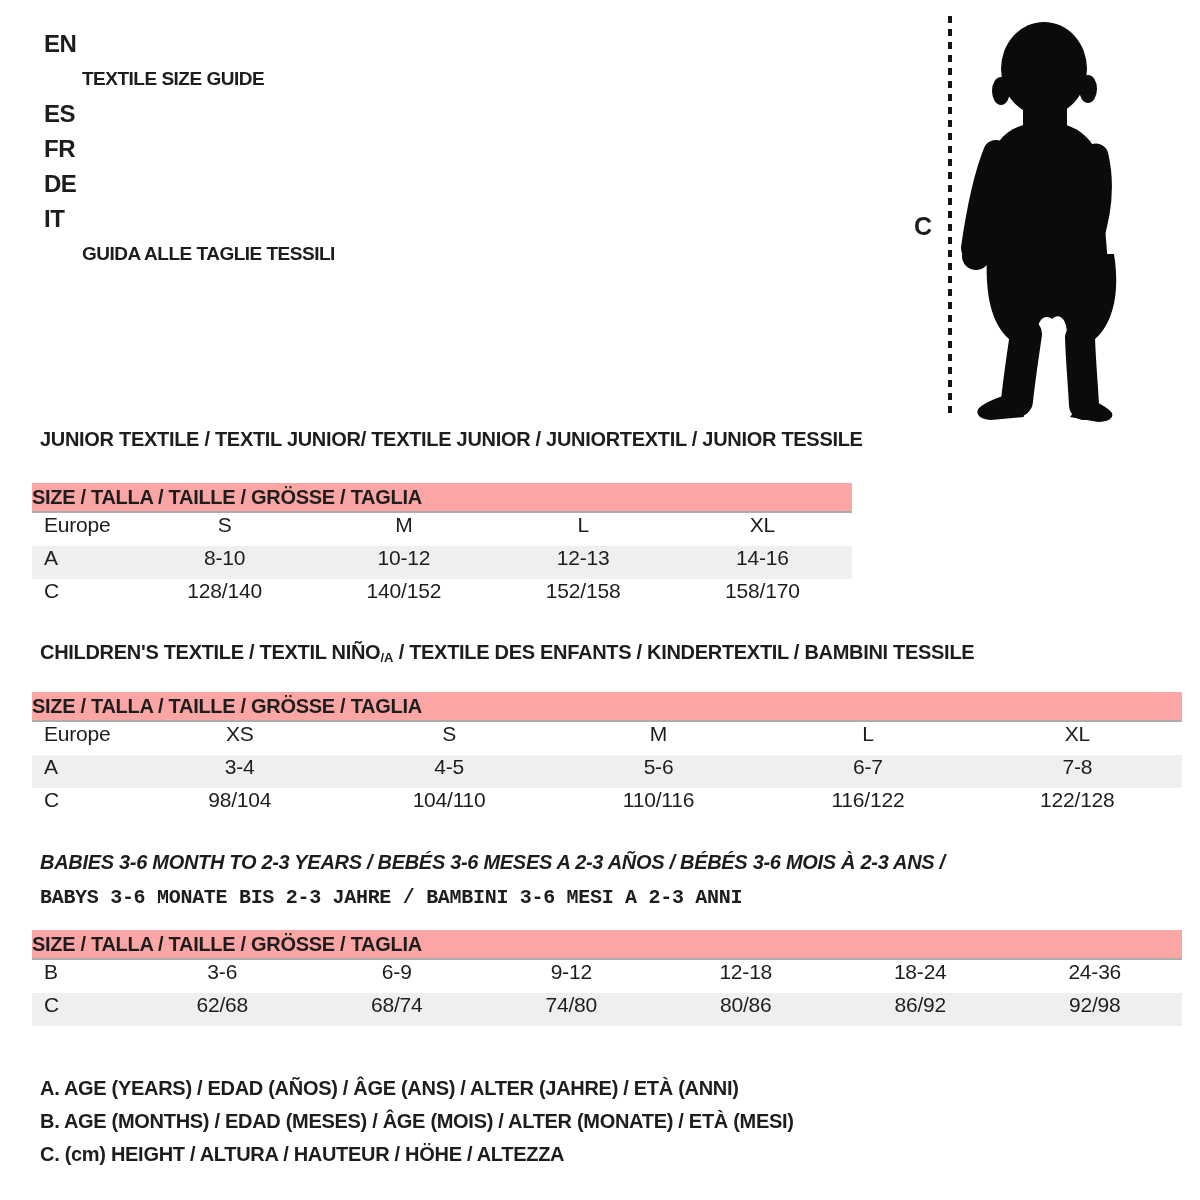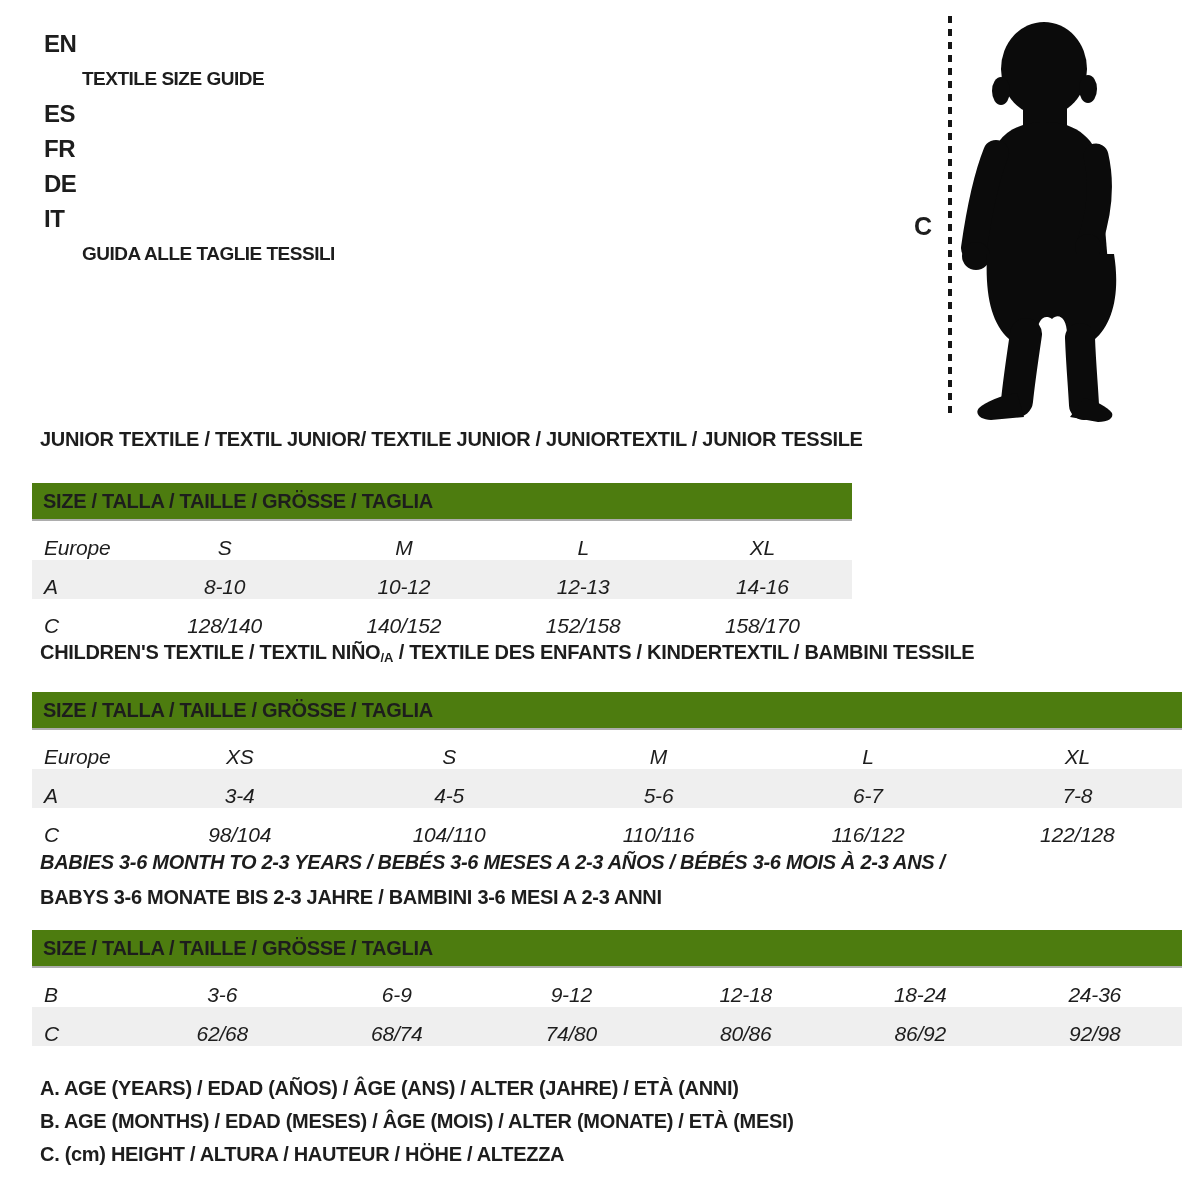--- a/index.html
+++ b/index.html
@@ -28,25 +28,25 @@
   .height-label { left:914px; top:212px; font-weight:700; font-size:25px; }
   .baby-svg { left:960px; top:12px; }
 
   
   .section-title { font-weight:700; font-size:20px; letter-spacing:-0.3px; white-space:nowrap; }
   .title-sub { font-size:13px; position:relative; top:3px; letter-spacing:0; }
 
   
   .size-table { font-size:21px; }
   .size-bar {
-    height:38px; background:#4d7c0f; border-bottom:2px solid #adadad;
-    display:flex; align-items:center; padding-left:11px; box-sizing:border-box;
+    height:30px; background:#fca5a5; border-bottom:2px solid #adadad;
+    display:flex; align-items:center; box-sizing:border-box;
     font-weight:700; font-size:20px; letter-spacing:-0.3px;
   }
-  .trow { height:39px; display:flex; align-items:flex-end; letter-spacing:-0.2px;font-style:italic; }
+  .trow { height:33px; display:flex; align-items:flex-start; letter-spacing:-0.2px; }
   .trow.alt { background:#efefef; }
   .cell { flex:1 1 0; text-align:center; white-space:nowrap; }
   .cell-label { flex:0 0 103px; text-align:left; padding-left:12px; box-sizing:border-box; }
 
   
   .footnotes { left:40px; top:1072px; }
   .footnote { font-weight:700; font-size:20px; letter-spacing:-0.3px; line-height:33px; white-space:nowrap; }
 </style>
 </head>
 <body>
@@ -150,21 +150,21 @@
       <div class="cell cell-label">C</div>
       <div class="cell">98/104</div>
       <div class="cell">104/110</div>
       <div class="cell">110/116</div>
       <div class="cell">116/122</div>
       <div class="cell">122/128</div>
     </div>
 </div>
 
 <div class="abs section-title" style="left:40px; top:851px;font-style:italic;">BABIES 3-6 MONTH TO 2-3 YEARS / BEBÉS 3-6 MESES A 2-3 AÑOS / BÉBÉS 3-6 MOIS À 2-3 ANS /</div>
-<div class="abs section-title" style="left:40px; top:886px;">BABYS 3-6 MONATE BIS 2-3 JAHRE / BAMBINI 3-6 MESI A 2-3 ANNI</div>
+<div class="abs section-title" style="left:40px; top:886px;font-family:Liberation Mono, monospace;">BABYS 3-6 MONATE BIS 2-3 JAHRE / BAMBINI 3-6 MESI A 2-3 ANNI</div>
 <div class="abs size-table" style="left:32px; top:930px; width:1150px;">
   <div class="size-bar">SIZE / TALLA / TAILLE / GRÖSSE / TAGLIA</div>
   <div class="trow">
       <div class="cell cell-label">B</div>
       <div class="cell">3-6</div>
       <div class="cell">6-9</div>
       <div class="cell">9-12</div>
       <div class="cell">12-18</div>
       <div class="cell">18-24</div>
       <div class="cell">24-36</div>

